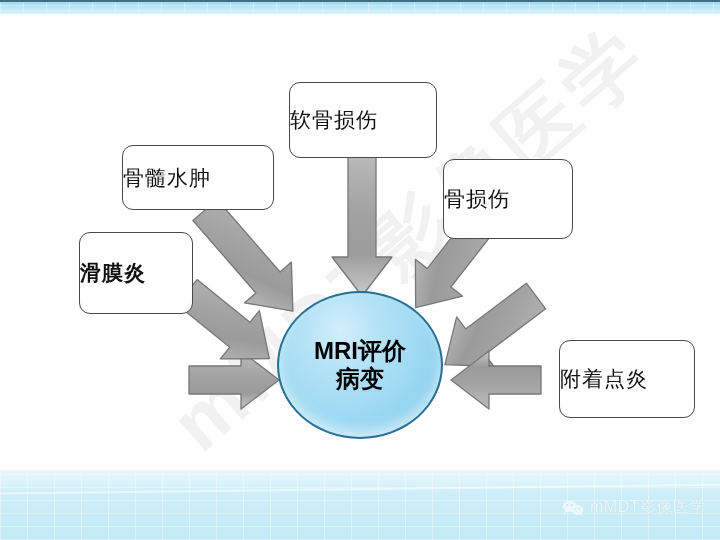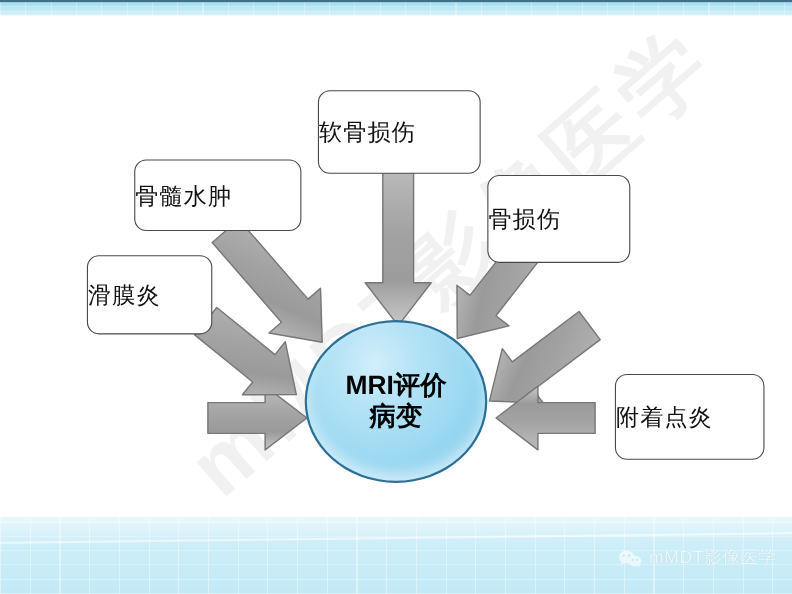--- a/index.html
+++ b/index.html
@@ -233,21 +233,21 @@
     <div class="node" style="left:443px; top:145px; width:130px; height:80px;">
       <span>骨损伤</span>
     </div>
 
 
     <div class="node" style="left:559px; top:326px; width:136px; height:78px;">
       <span>附着点炎</span>
     </div>
 
 
-    <div class="node" style="left:79px; top:218px; width:114px; height:72px;">
+    <div class="node" style="left:79px; top:218px; width:114px; height:82px;font-weight:bold;">
       <span>滑膜炎</span>
     </div>
 
     <div class="center-node" style="top:277px;">
       <span class="cline">MRI评价</span>
       <span class="cline">病变</span>
     </div>
 
   </div>
 

